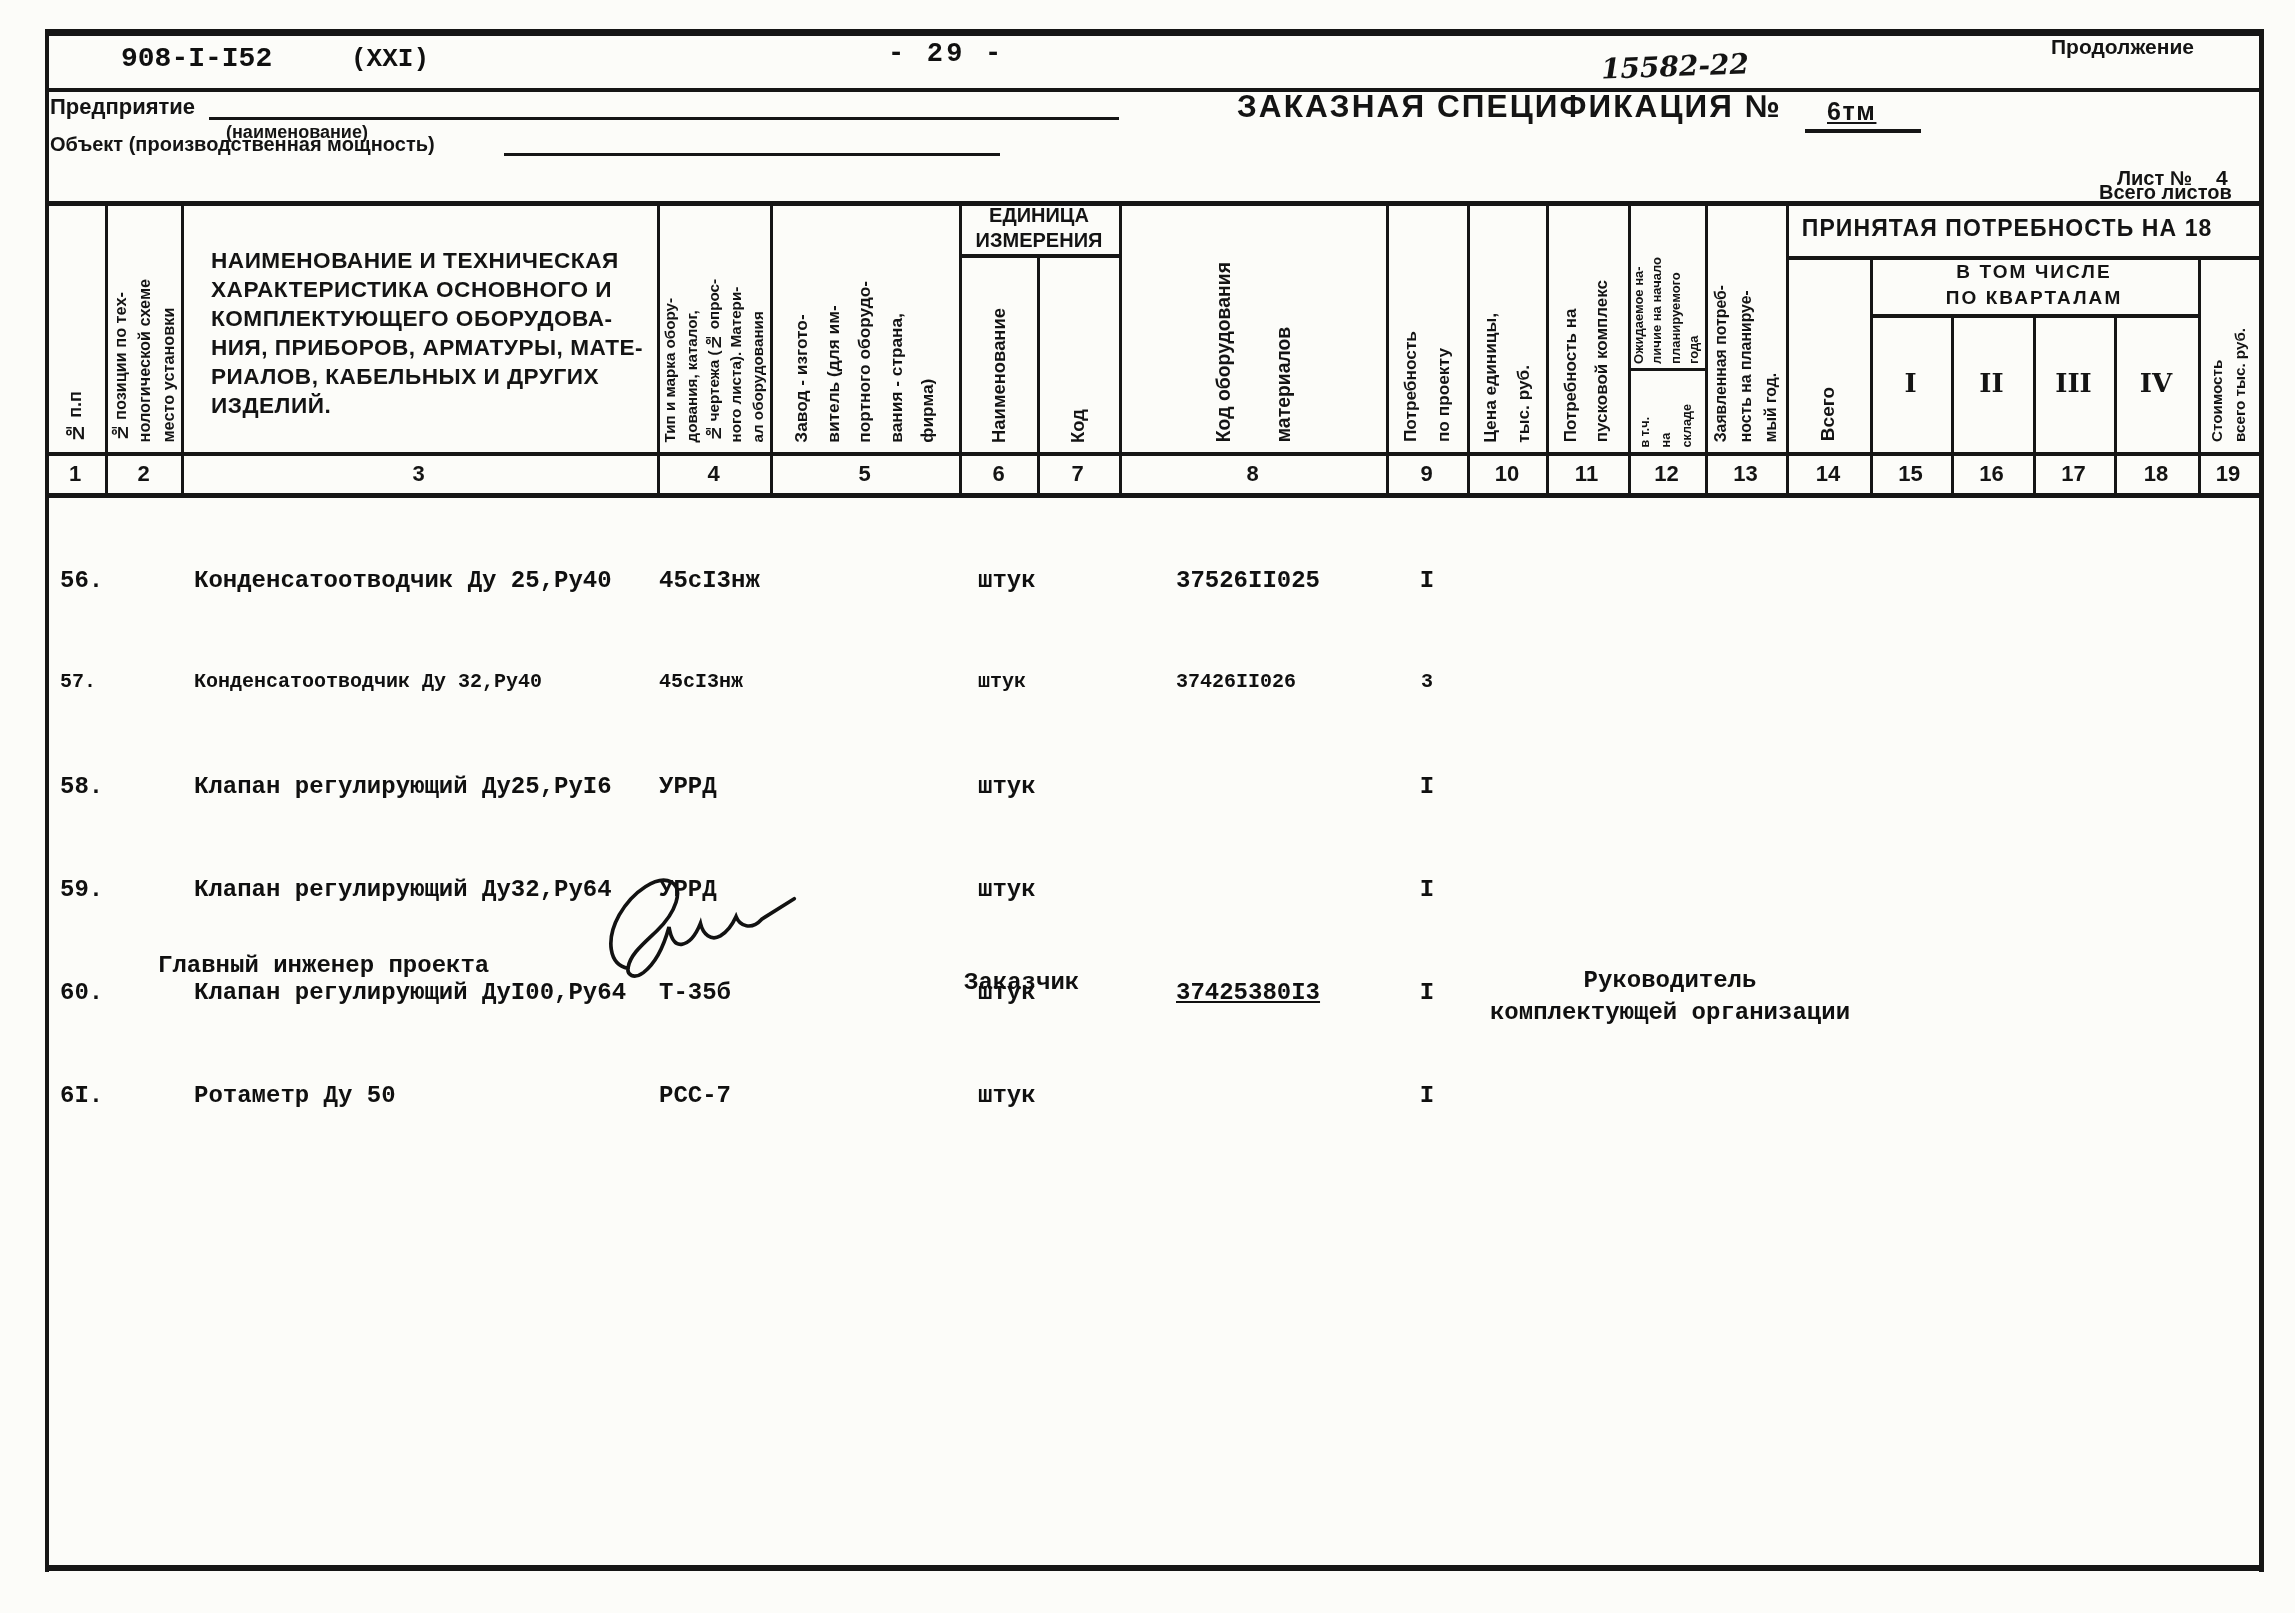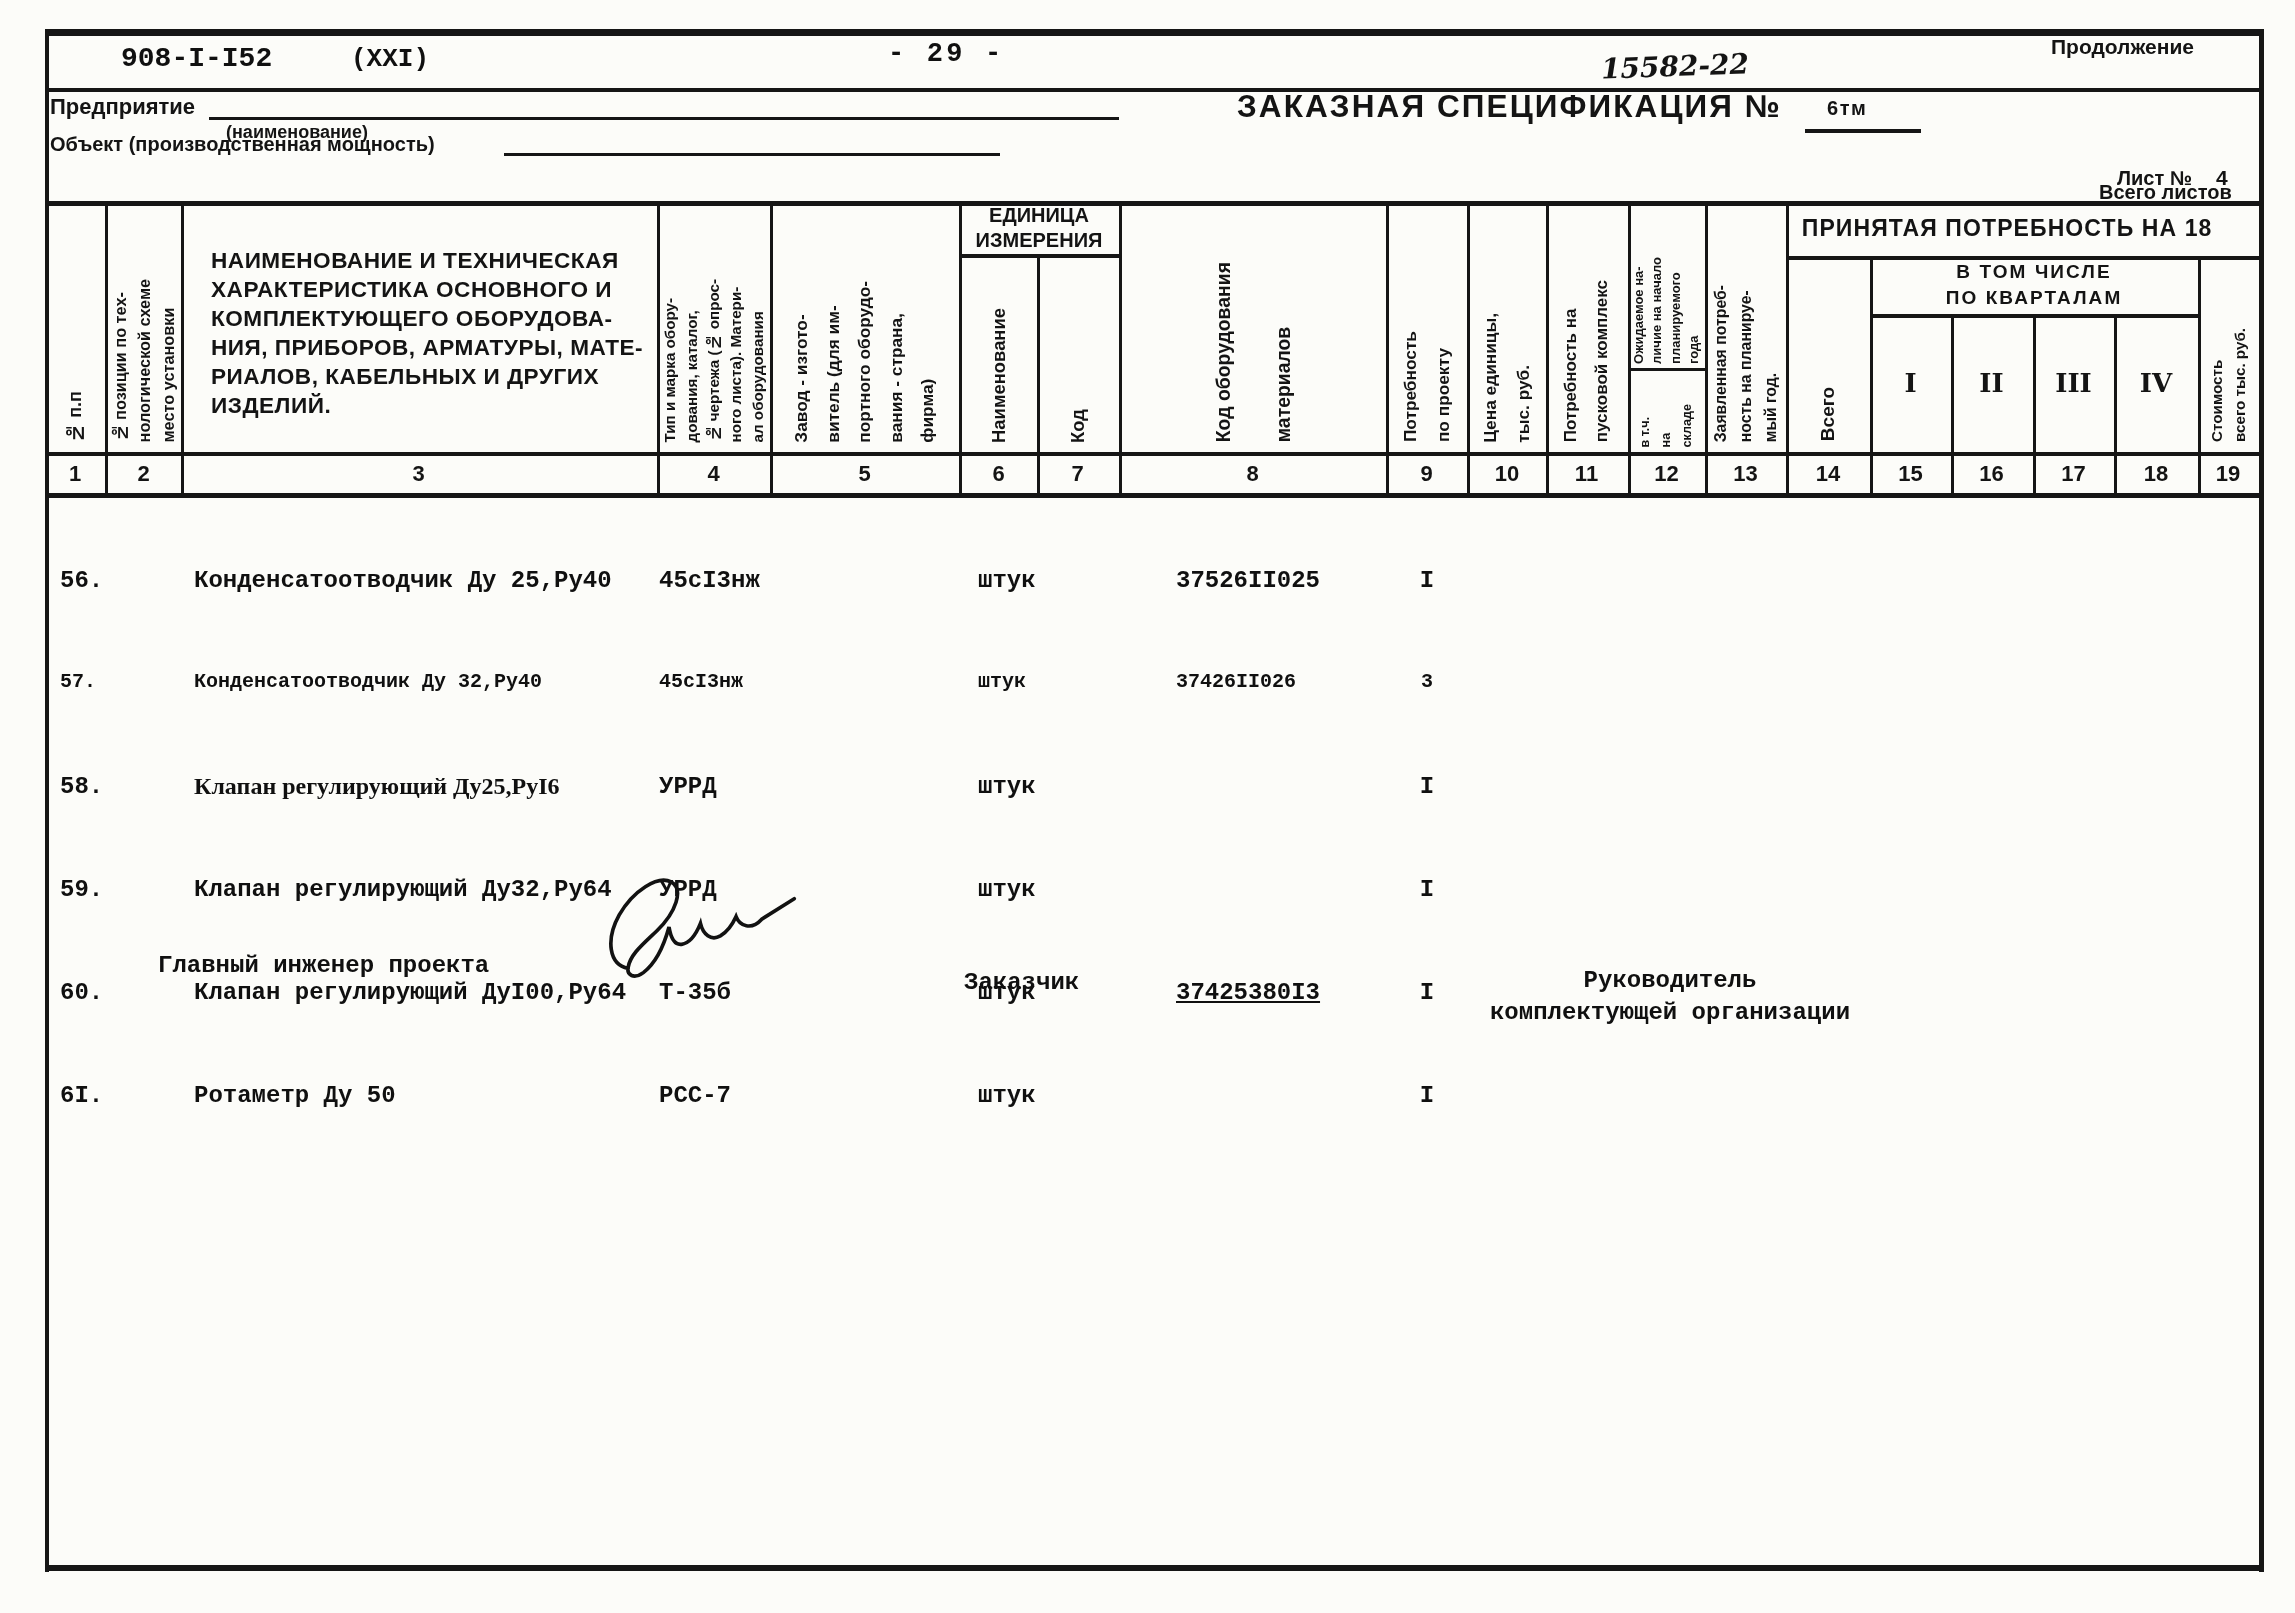--- a/index.html
+++ b/index.html
@@ -59,21 +59,21 @@
   <span class="abs hand" style="left:1601px;top:50px;font-size:28px;transform:rotate(-2deg);">15582-22</span>
   <span class="abs stencil" style="left:2051px;top:35px;font-size:21px;">Продолжение</span>
 
   <span class="abs stencil" style="left:50px;top:94px;font-size:22px;">Предприятие</span>
   <div class="hl" style="left:209px;top:117px;width:910px;height:2.6px;"></div>
   <span class="abs stencil" style="left:226px;top:122px;font-size:18px;">(наименование)</span>
   <span class="abs stencil" style="left:50px;top:133px;font-size:20px;">Объект (производственная мощность)</span>
   <div class="hl" style="left:504px;top:153px;width:496px;height:2.6px;"></div>
 
   <span class="abs stencil" style="left:1237px;top:88px;font-size:31.5px;letter-spacing:2.1px;">ЗАКАЗНАЯ СПЕЦИФИКАЦИЯ №</span>
-  <span class="abs stencil" style="left:1827px;top:97px;font-size:20px;letter-spacing:1.6px;">6тм</span>
+  <span class="abs stencil" style="left:1827px;top:97px;font-size:25px;letter-spacing:1.6px;text-decoration:underline;">6тм</span>
   <div class="hl" style="left:1805px;top:129px;width:116px;height:3.7px;"></div>
 
   <span class="abs stencil" style="left:2099px;top:145px;font-size:20px;margin-top:36px;">Всего листов</span>
   <span class="abs stencil" style="left:2117px;top:167px;font-size:20px;">Лист №</span>
   <span class="abs stencil" style="left:2216px;top:166px;font-size:21px;">4</span>
 
   <div class="abs vcell" style="left:45px;top:201px;width:60px;height:251px;">
     <span class="vert stencil" style="font-size:18px;">№ п.п</span>
   </div>
   <div class="abs vcell" style="left:105px;top:201px;width:77px;height:251px;">
@@ -187,21 +187,21 @@
   <div class="abs" style="left:0;top:670px;width:2295px;height:42px;font-size:20px;">
     <span class="abs tw" style="left:60px;">57.</span>
     <span class="abs tw" style="left:194px;">Конденсатоотводчик Ду 32,Ру40</span>
     <span class="abs tw" style="left:659px;">45сI3нж</span>
     <span class="abs tw" style="left:978px;">штук</span>
     <span class="abs tw" style="left:1176px;">37426II026</span>
     <span class="abs tw" style="left:1387px;width:80px;text-align:center;">3</span>
   </div>
   <div class="abs" style="left:0;top:773px;width:2295px;height:42px;font-size:24px;">
     <span class="abs tw" style="left:60px;">58.</span>
-    <span class="abs tw" style="left:194px;font-family:Liberation Serif, serif;">Клапан регулирующий Ду25,РуI6</span>
+    <span class="abs tw" style="left:194px;">Клапан регулирующий Ду25,РуI6</span>
     <span class="abs tw" style="left:659px;">УРРД</span>
     <span class="abs tw" style="left:978px;">штук</span>
     <span class="abs tw" style="left:1176px;"></span>
     <span class="abs tw" style="left:1387px;width:80px;text-align:center;">I</span>
   </div>
   <div class="abs" style="left:0;top:876px;width:2295px;height:42px;font-size:24px;">
     <span class="abs tw" style="left:60px;">59.</span>
     <span class="abs tw" style="left:194px;">Клапан регулирующий Ду32,Ру64</span>
     <span class="abs tw" style="left:659px;">УРРД</span>
     <span class="abs tw" style="left:978px;">штук</span>

